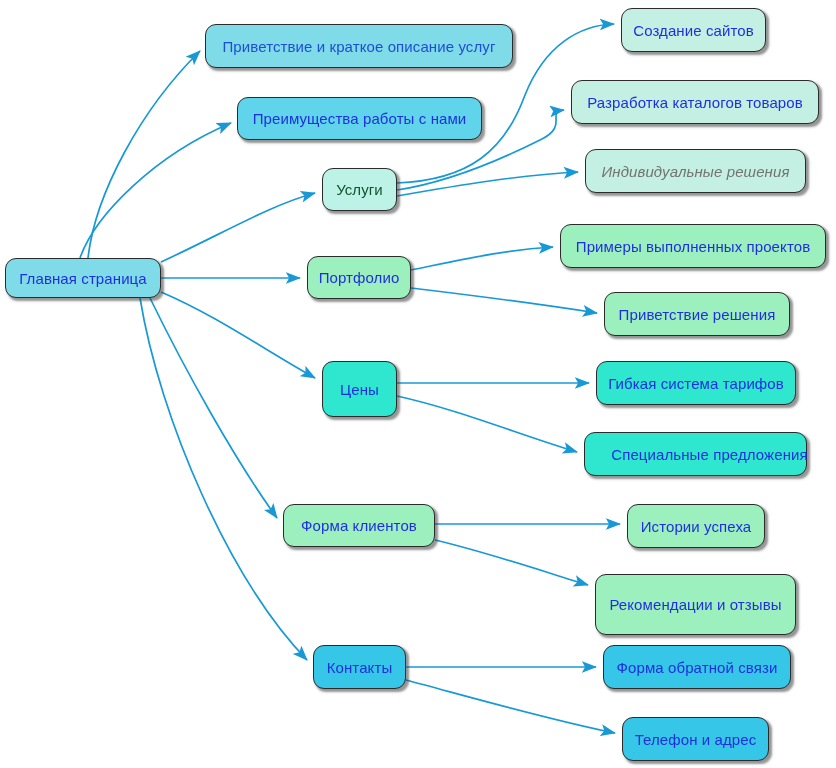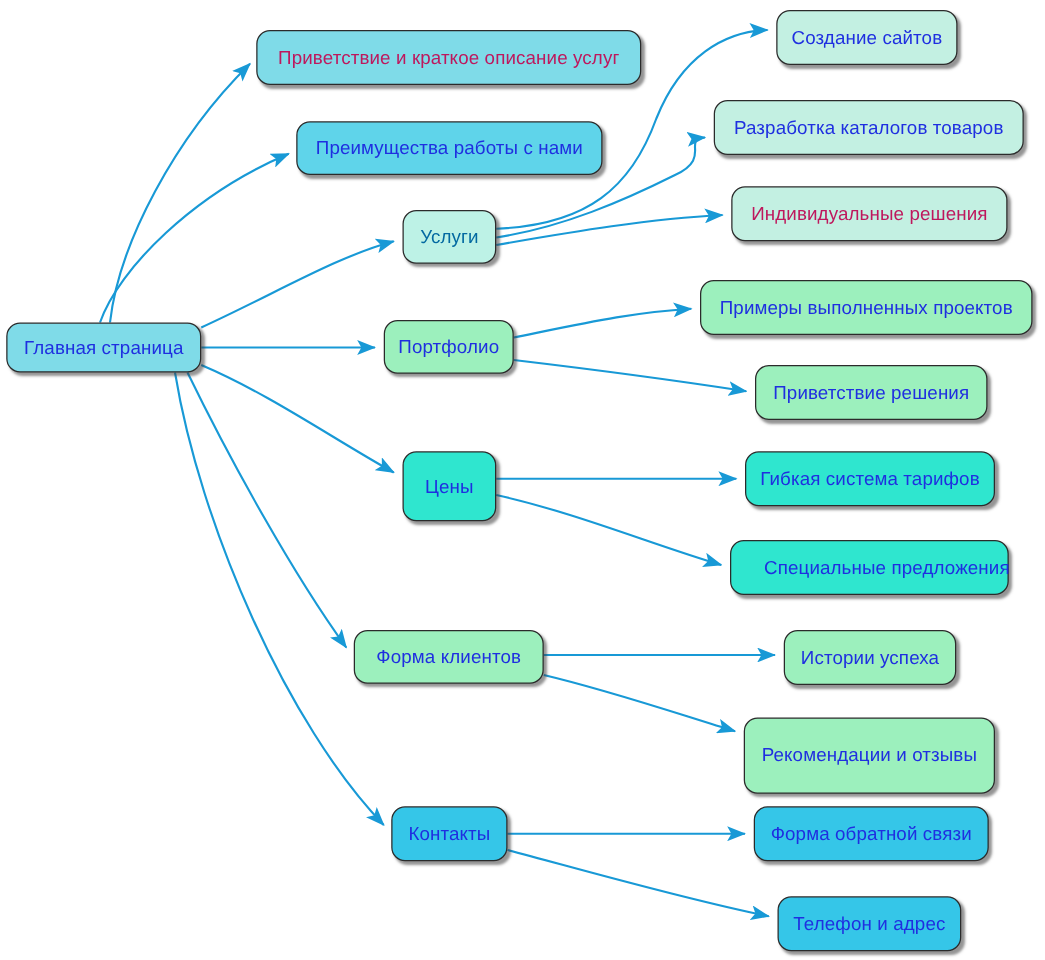--- a/index.html
+++ b/index.html
@@ -72,48 +72,48 @@
         <path d="M 406,667 L 596,667" fill="none" stroke="#1899d6" stroke-width="1.7" marker-end="url(#arrow)"></path>
         <path d="M 406,680 C 470,697 550,720 615,733" fill="none" stroke="#1899d6" stroke-width="1.7" marker-end="url(#arrow)"></path>
       </g>
   </svg>
 
   <div id="node-layer">
       <div class="node" style="left: 5px; top: 258px; width: 156px; height: 40px; background: rgb(127, 219, 232); border-color: rgb(43, 43, 43);">
         <span class="node-label" style="color: rgb(31, 47, 224);">Главная страница</span>
       </div>
       <div class="node" style="left: 205px; top: 24px; width: 308px; height: 44px; background: rgb(127, 219, 232); border-color: rgb(43, 43, 43);">
-        <span class="node-label" style="color: #be185d;">Приветствие и краткое описание услуг</span>
+        <span class="node-label" style="color: #1d4ed8;">Приветствие и краткое описание услуг</span>
       </div>
       <div class="node" style="left: 237px; top: 97px; width: 245px; height: 43px; background: rgb(95, 212, 234); border-color: rgb(43, 43, 43);">
         <span class="node-label" style="color: rgb(31, 47, 224);">Преимущества работы с нами</span>
       </div>
       <div class="node" style="left: 322px; top: 168px; width: 75px; height: 43px; background: rgb(189, 242, 230); border-color: rgb(43, 43, 43);">
-        <span class="node-label" style="color: #0369a1;">Услуги</span>
+        <span class="node-label" style="color: #14532d;">Услуги</span>
       </div>
       <div class="node" style="left: 307px; top: 256px; width: 104px; height: 43px; background: rgb(156, 240, 189); border-color: rgb(43, 43, 43);">
         <span class="node-label" style="color: rgb(31, 47, 224);">Портфолио</span>
       </div>
       <div class="node" style="left: 322px; top: 361px; width: 75px; height: 56px; background: rgb(47, 230, 207); border-color: rgb(43, 43, 43);">
         <span class="node-label" style="color: rgb(31, 47, 224);">Цены</span>
       </div>
       <div class="node" style="left: 283px; top: 504px; width: 152px; height: 43px; background: rgb(156, 240, 189); border-color: rgb(43, 43, 43);">
         <span class="node-label" style="color: rgb(31, 47, 224);">Форма клиентов</span>
       </div>
       <div class="node" style="left: 313px; top: 645px; width: 93px; height: 44px; background: rgb(53, 198, 232); border-color: rgb(43, 43, 43);">
         <span class="node-label" style="color: rgb(31, 47, 224);">Контакты</span>
       </div>
       <div class="node" style="left: 621px; top: 8px; width: 145px; height: 44px; background: rgb(195, 240, 226); border-color: rgb(43, 43, 43);">
         <span class="node-label" style="color: rgb(31, 47, 224);">Создание сайтов</span>
       </div>
       <div class="node" style="left: 571px; top: 80px; width: 248px; height: 44px; background: rgb(195, 240, 226); border-color: rgb(43, 43, 43);">
         <span class="node-label" style="color: rgb(31, 47, 224);">Разработка каталогов товаров</span>
       </div>
       <div class="node" style="left: 585px; top: 149px; width: 221px; height: 44px; background: rgb(195, 240, 226); border-color: rgb(43, 43, 43);">
-        <span class="node-label" style="color: #be185d;">Индивидуальные решения</span>
+        <span class="node-label" style="color: #737373; font-style: italic;">Индивидуальные решения</span>
       </div>
       <div class="node" style="left: 560px; top: 224px; width: 266px; height: 44px; background: rgb(156, 240, 189); border-color: rgb(43, 43, 43);">
         <span class="node-label" style="color: rgb(31, 47, 224);">Примеры выполненных проектов</span>
       </div>
       <div class="node" style="left: 604px; top: 292px; width: 186px; height: 44px; background: rgb(156, 240, 189); border-color: rgb(43, 43, 43);">
         <span class="node-label" style="color: rgb(31, 47, 224);">Приветствие решения</span>
       </div>
       <div class="node" style="left: 596px; top: 361px; width: 200px; height: 44px; background: rgb(47, 230, 207); border-color: rgb(43, 43, 43);">
         <span class="node-label" style="color: rgb(31, 47, 224);">Гибкая система тарифов</span>
       </div>

